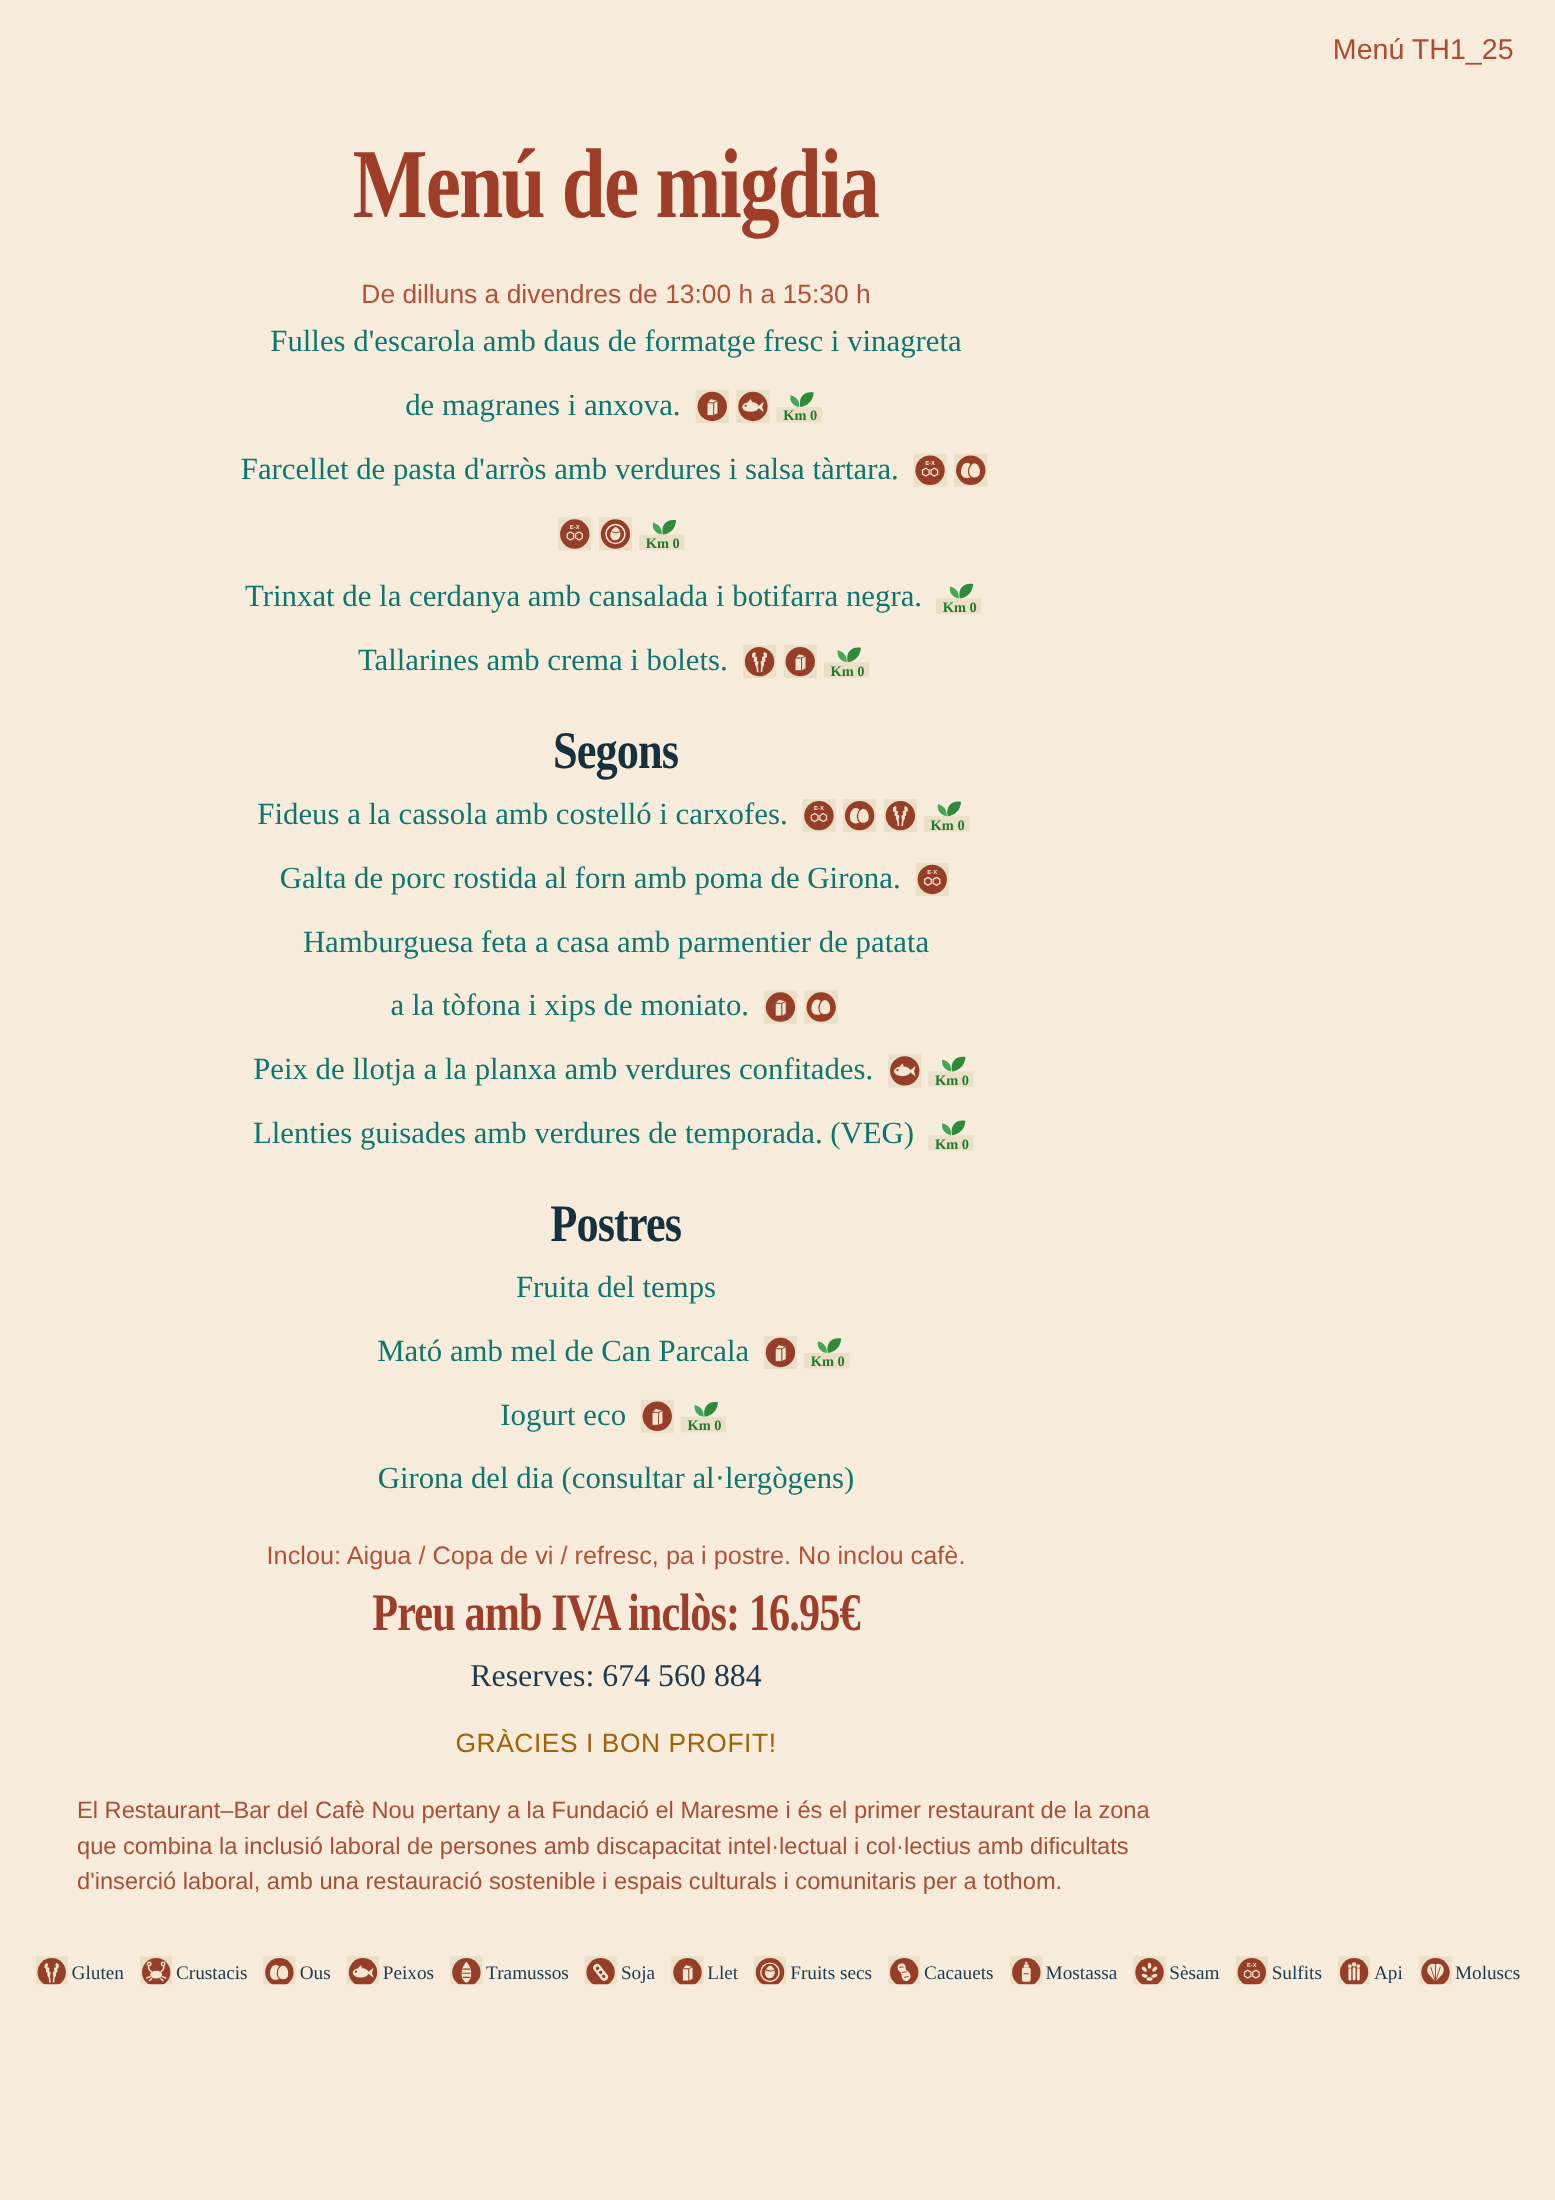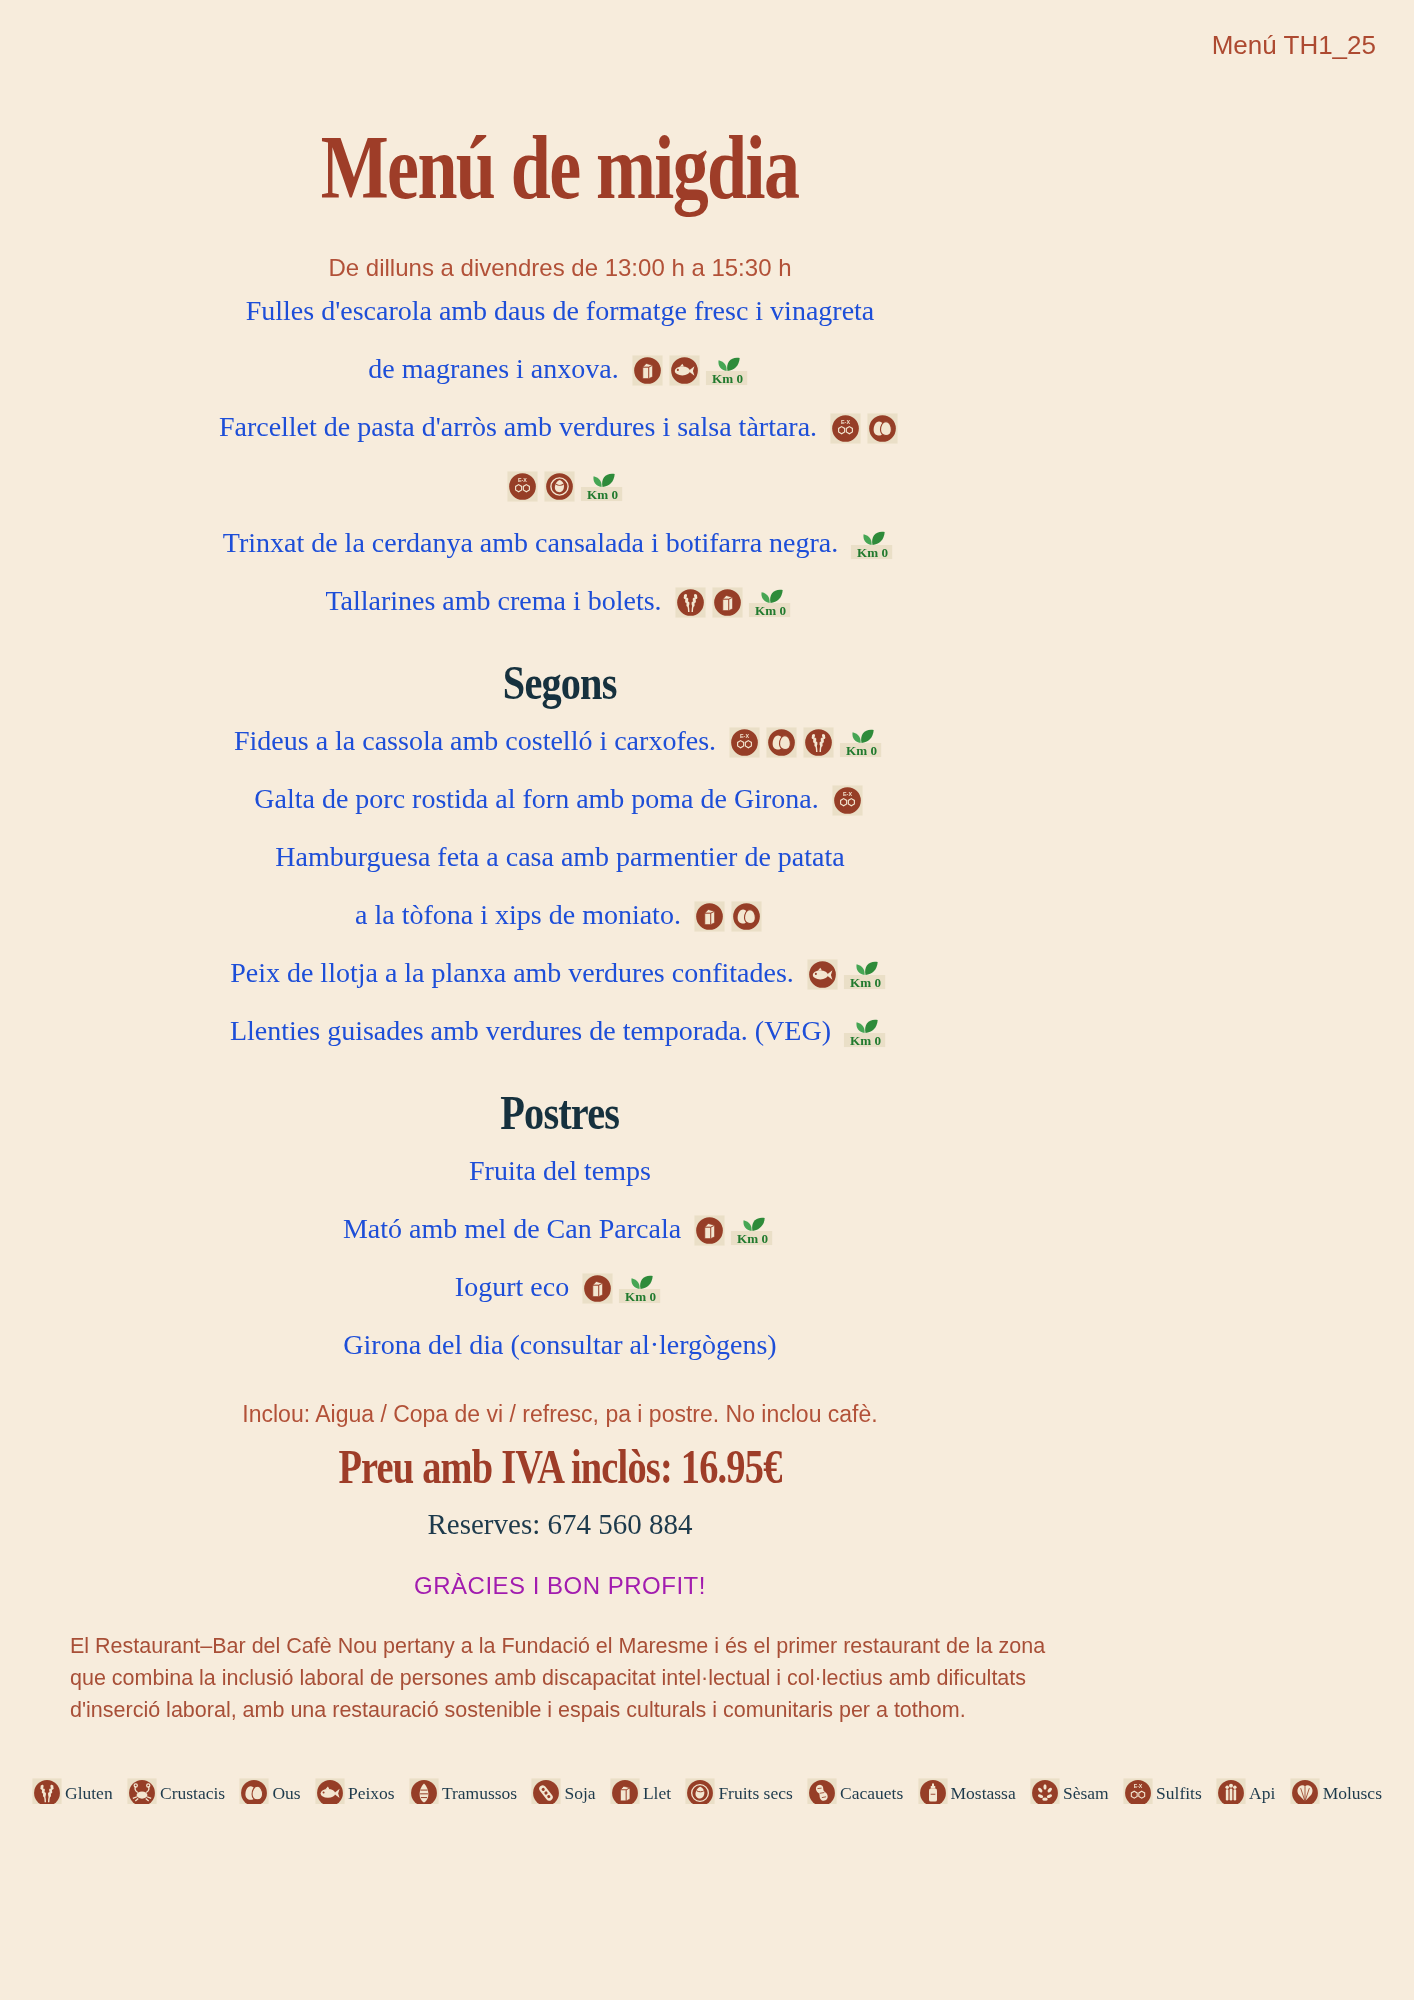--- a/index.html
+++ b/index.html
@@ -8,29 +8,29 @@
   .menu-code{position:absolute;top:30px;right:38px;font-family:"Liberation Sans",sans-serif;
         font-size:26px;color:#ad4a31;}
   .content{width:1120px;text-align:center;padding-top:118px;}
   h1.title{margin:0;font-size:90px;line-height:100px;color:#9e3d28;font-weight:700;}
   .cond{display:inline-block;transform:scaleX(0.80);transform-origin:50% 50%;letter-spacing:-2px;}
   .subtitle{margin-top:36px;font-family:"Liberation Sans",sans-serif;font-size:24px;color:#b25138;line-height:28px;}
   .section-title{margin:24px 0 0;font-size:48px;line-height:58px;color:#16313e;font-weight:700;}
   .section-title .cond{transform:scaleX(0.84);letter-spacing:-1px;}
   #menu-sections .section-title:first-child{margin-top:46px;}
   .menu-item{margin:0;}
-  .item-line{font-size:28px;line-height:58px;color:#1d4ed8;}
+  .item-line{font-size:28px;line-height:58px;color:#0f766e;}
   .icon-row{margin-left:10px;white-space:nowrap;}
   .al-icon svg{width:31px;height:31px;vertical-align:-8px;margin:0 3px;}
   .km0-icon svg{width:45px;height:32px;vertical-align:-9px;margin:0 2px;}
   .includes{margin-top:26px;font-family:"Liberation Sans",sans-serif;font-size:23px;color:#b25138;line-height:28px;}
   .price{margin-top:12px;font-size:48px;font-weight:700;color:#9e3d28;line-height:54px;}
   .price .cond{transform:scaleX(0.80);letter-spacing:-1px;}
   .reserves{margin-top:12px;font-size:29px;color:#1d3a4c;line-height:36px;}
-  .thanks{margin-top:30px;font-family:"Liberation Sans",sans-serif;font-size:24px;color:#a21caf;letter-spacing:0.5px;line-height:28px;}
+  .thanks{margin-top:30px;font-family:"Liberation Sans",sans-serif;font-size:24px;color:#a16207;letter-spacing:0.5px;line-height:28px;}
   .about{margin:30px 0 0 70px;width:990px;text-align:left;font-family:"Liberation Sans",sans-serif;
         font-size:21.5px;line-height:32px;color:#a84f37;}
   .legend{margin-top:52px;display:flex;align-items:center;justify-content:space-between;padding:0 32px;}
   .legend-item{display:flex;align-items:center;gap:3px;white-space:nowrap;}
   .legend-item .al-icon svg{width:30px;height:30px;vertical-align:middle;margin:0;}
   .legend-label{font-size:17.5px;color:#1d3a4c;}
   .km0-line{margin-top:4px;padding-left:42px;display:flex;align-items:center;gap:7px;}
 </style>
 </head>
 <body>

